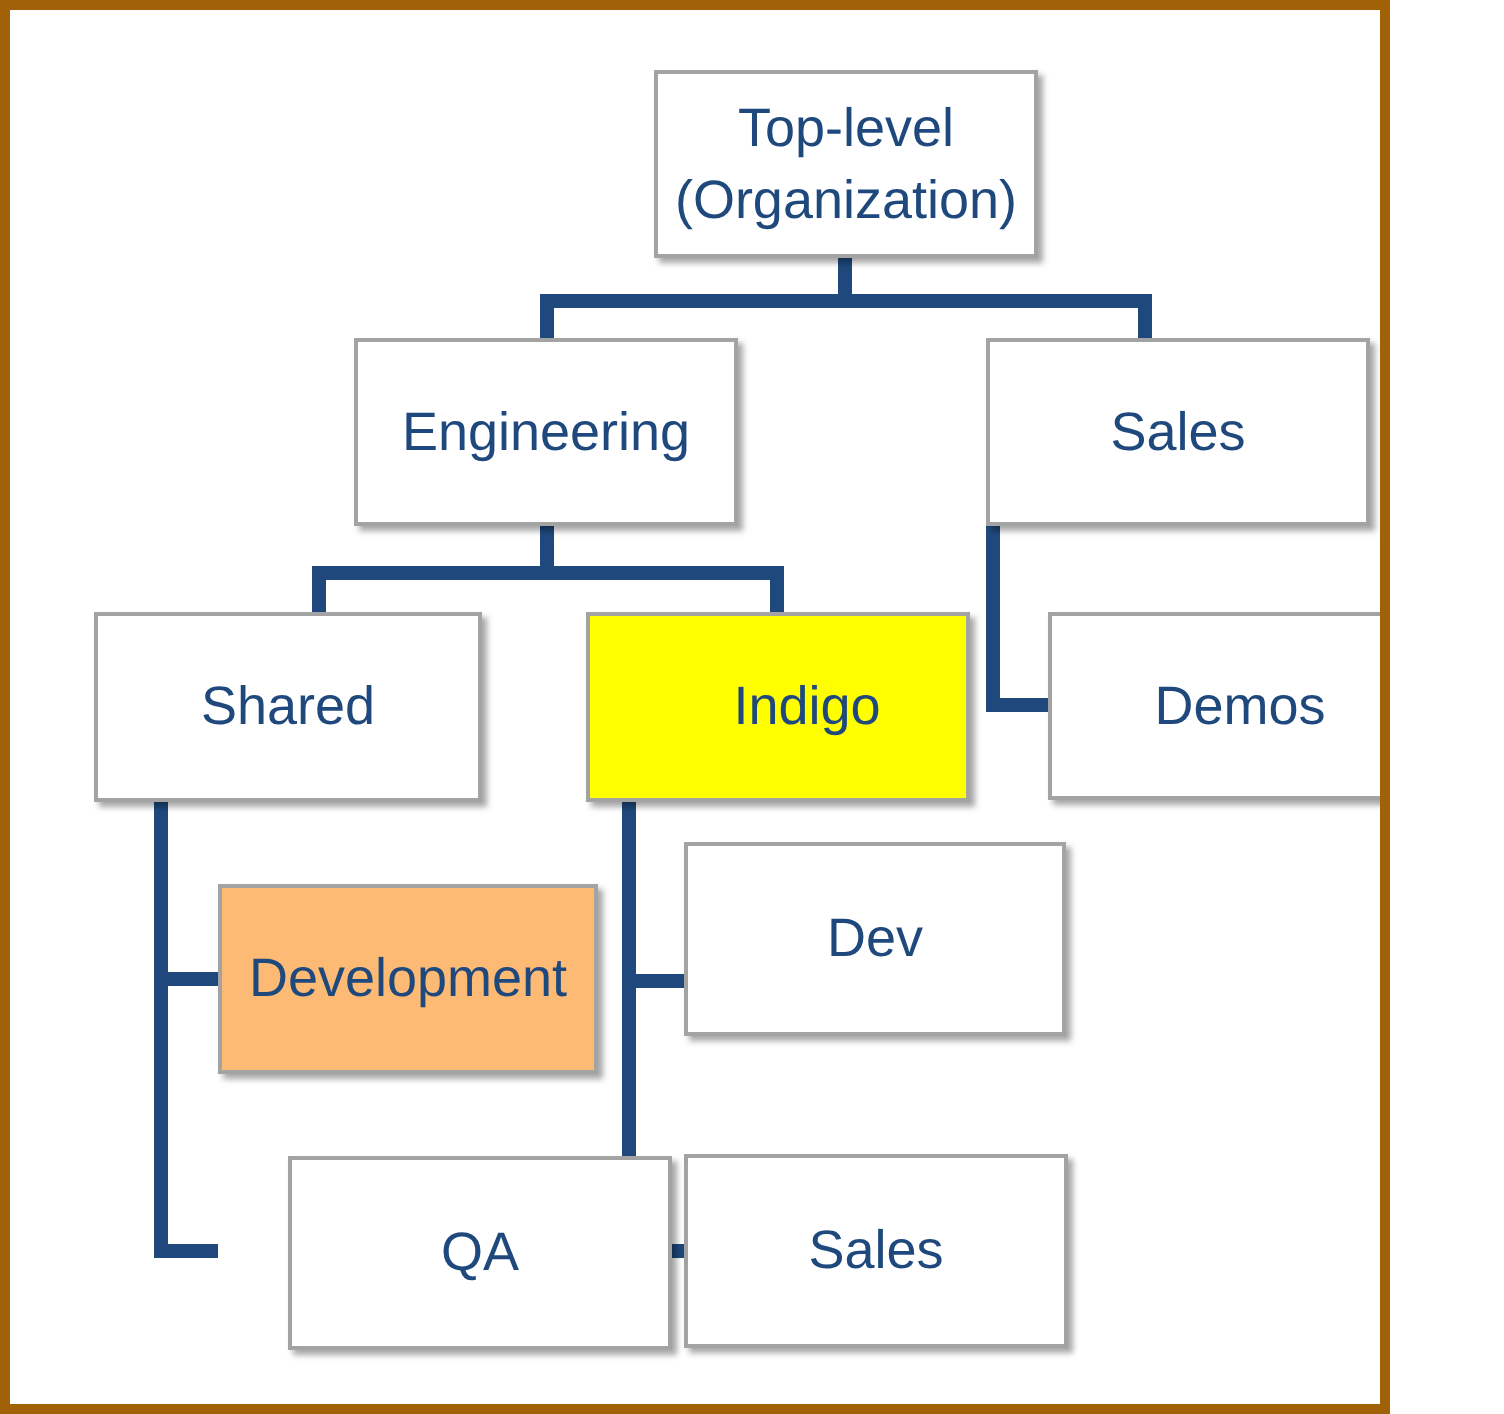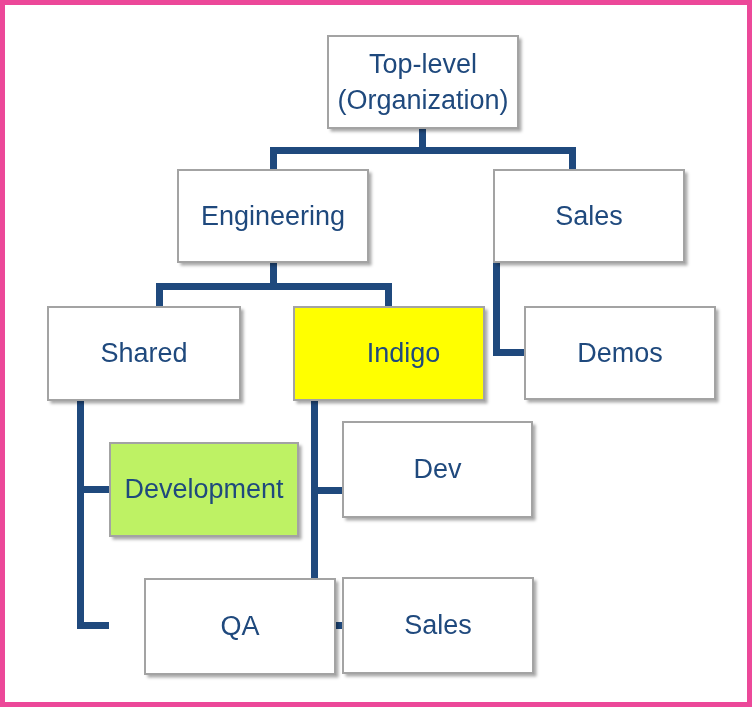--- a/index.html
+++ b/index.html
@@ -1,24 +1,24 @@
 <!DOCTYPE html>
 <html><head>
 <meta charset="utf-8">
 <style>
   * { margin: 0; padding: 0; box-sizing: border-box; }
   html, body { background: #ffffff; }
   body { font-family: "Liberation Sans", sans-serif; }
 
   .canvas {
     position: relative;
-    width: 752px;
+    width: 695px;
     height: 707px;
     background: #ffffff;
-    border: 5px solid #ec4899;
+    border: 5px solid #a16207;
     overflow: hidden;
     text-decoration: underline;
   }
 
   .node {
     position: absolute;
     background: #ffffff;
     border: 2px solid #a3a3a3;
     box-shadow: 2.5px 2.5px 3px rgba(0,0,0,0.35);
     color: #1F497D;
@@ -109,21 +109,21 @@
   </div>
 
   <div class="node highlight" id="n-indigo" style="background: rgb(255, 255, 0); padding-left: 29px;">
     <span>Indigo</span>
   </div>
 
   <div class="node" id="n-demos">
     <span>Demos</span>
   </div>
 
-  <div class="node highlight" id="n-development" style="background: #bef264; justify-content: center;">
+  <div class="node highlight" id="n-development" style="background: #fdba74; justify-content: center;">
     <span>Development</span>
   </div>
 
   <div class="node" id="n-dev">
     <span>Dev</span>
   </div>
 
   <div class="node" id="n-qa">
     <span>QA</span>
   </div>

